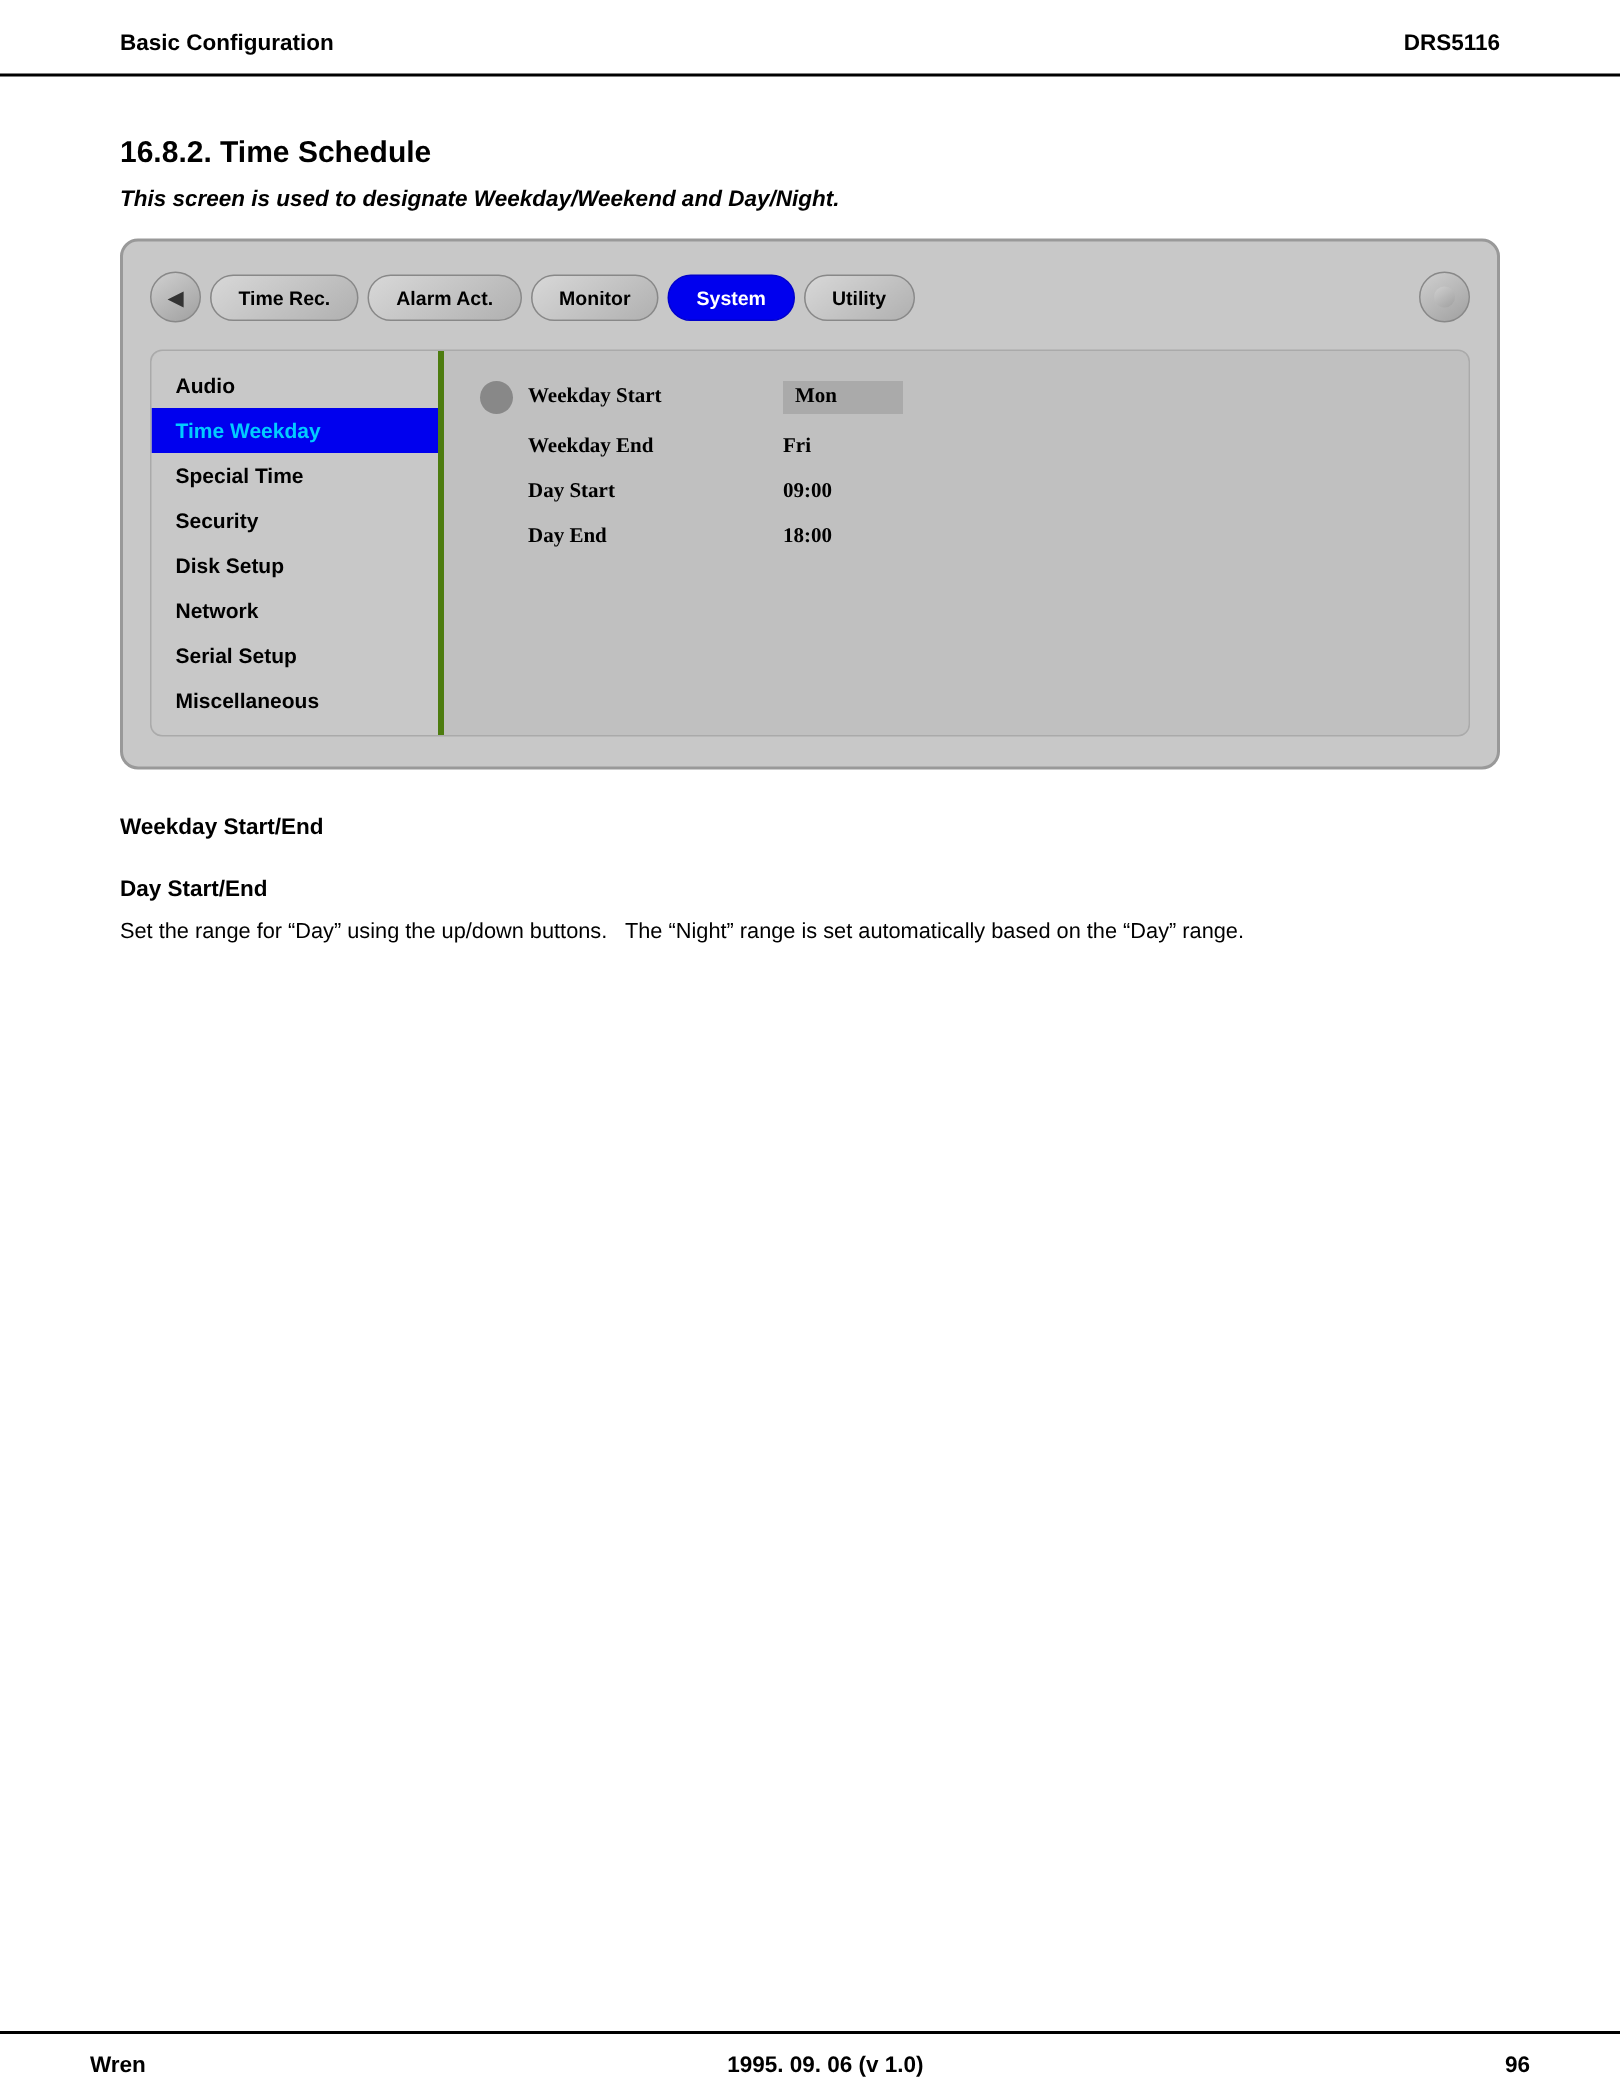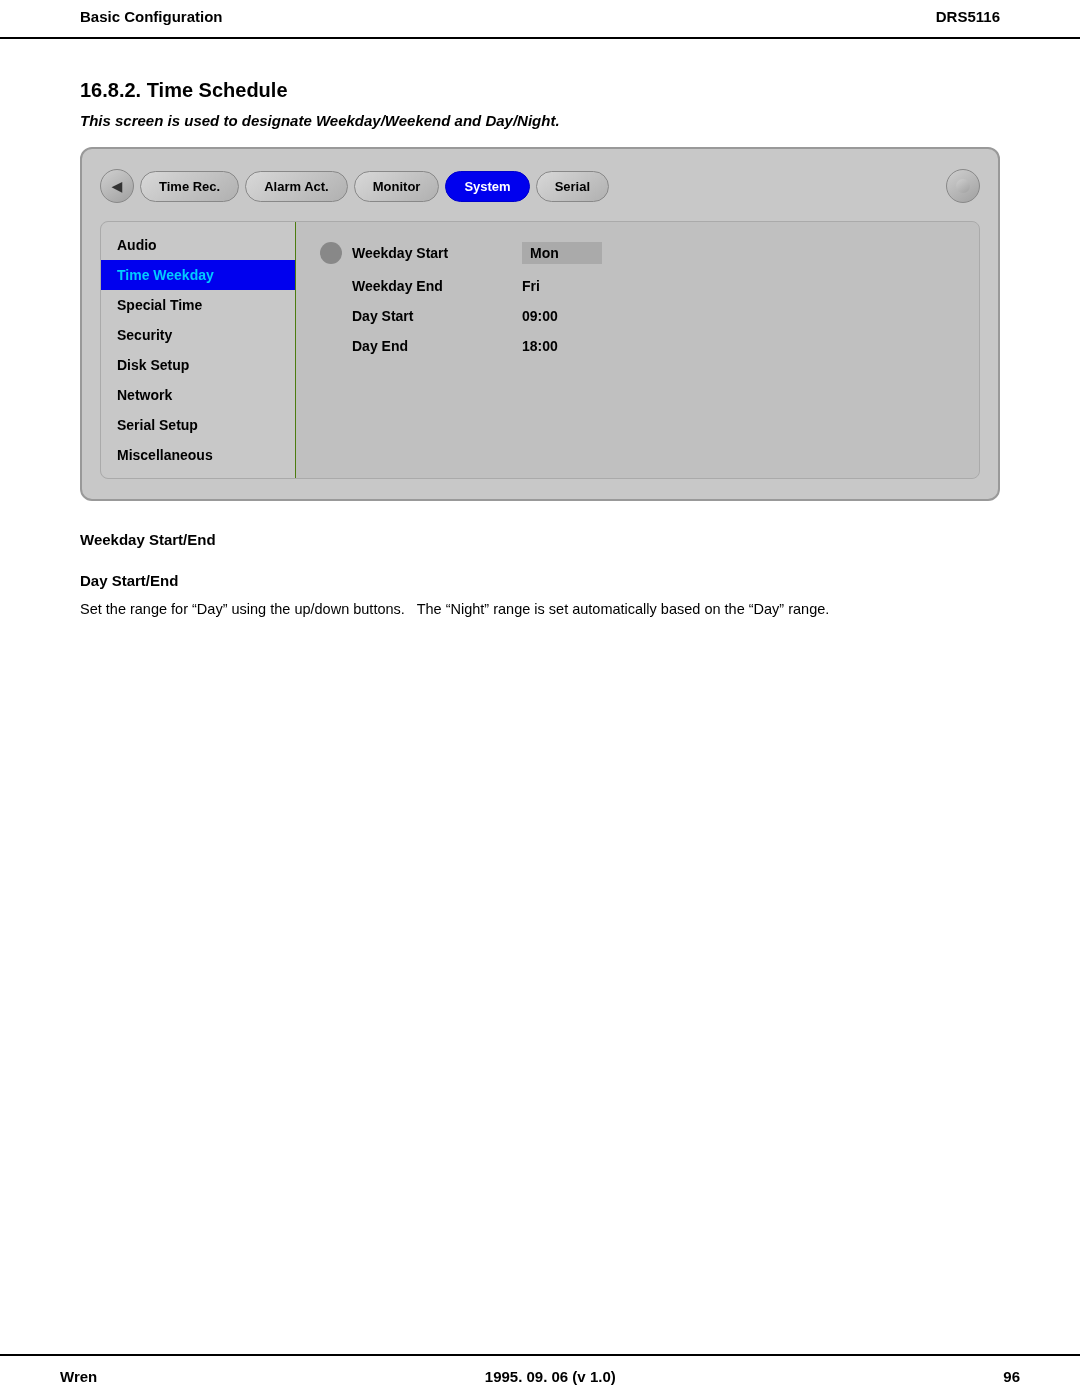--- a/index.html
+++ b/index.html
@@ -11,21 +11,21 @@
       font-size: 15px;
       color: #000;
       position: relative;
     }
 
     
     .page-header {
       display: flex;
       justify-content: space-between;
       align-items: center;
-      padding: 8px 80px 12px 80px;
+      padding: 20px 80px 12px 80px;
       border-bottom: 2px solid #000;
     }
     .page-header-left {
       font-weight: bold;
       font-size: 15px;
     }
     .page-header-right {
       font-weight: bold;
       font-size: 15px;
     }
@@ -118,21 +118,21 @@
       background: #c0c0c0;
       border-radius: 8px;
       overflow: hidden;
       border: 1px solid #aaa;
     }
 
     
     .sidebar-menu {
       width: 195px;
       background: #c8c8c8;
-      border-right: 1px solid #4d7c0f;
+      border-right: 4px solid #4d7c0f;
       padding: 8px 0;
       border-radius: 8px 0 0 8px;
     }
 
     .sidebar-item {
       padding: 7px 16px;
       font-weight: bold;
       font-size: 14px;
       cursor: pointer;
       color: #000;
@@ -149,20 +149,21 @@
       background: #c0c0c0;
       padding: 20px 24px;
       border-radius: 0 8px 8px 0;
     }
 
     .content-row {
       display: flex;
       align-items: center;
       margin-bottom: 14px;
       gap: 10px;
+      font-family: Liberation Serif, serif;
     }
 
     .content-row .row-icon {
       width: 22px;
       height: 22px;
       border-radius: 50%;
       background: #888;
       display: inline-block;
       flex-shrink: 0;
     }
@@ -232,21 +233,21 @@
   <div class="section-subtitle">This screen is used to designate Weekday/Weekend and Day/Night.</div>
 
   <div class="ui-panel">
 
     <div class="tab-row">
       <div class="tab-nav-btn">◀</div>
       <button class="tab-btn">Time Rec.</button>
       <button class="tab-btn">Alarm Act.</button>
       <button class="tab-btn">Monitor</button>
       <button class="tab-btn active">System</button>
-      <button class="tab-btn">Serial</button>
+      <button class="tab-btn">Utility</button>
       <div class="tab-spacer"></div>
       <div class="tab-nav-btn-right">
         <div style="width:14px;height:14px;border-radius:50%;background:linear-gradient(145deg,#d0d0d0,#a0a0a0);"></div>
       </div>
     </div>
 
     <div class="panel-body">
 
       <div class="sidebar-menu">
         <div class="sidebar-item">Audio</div>

